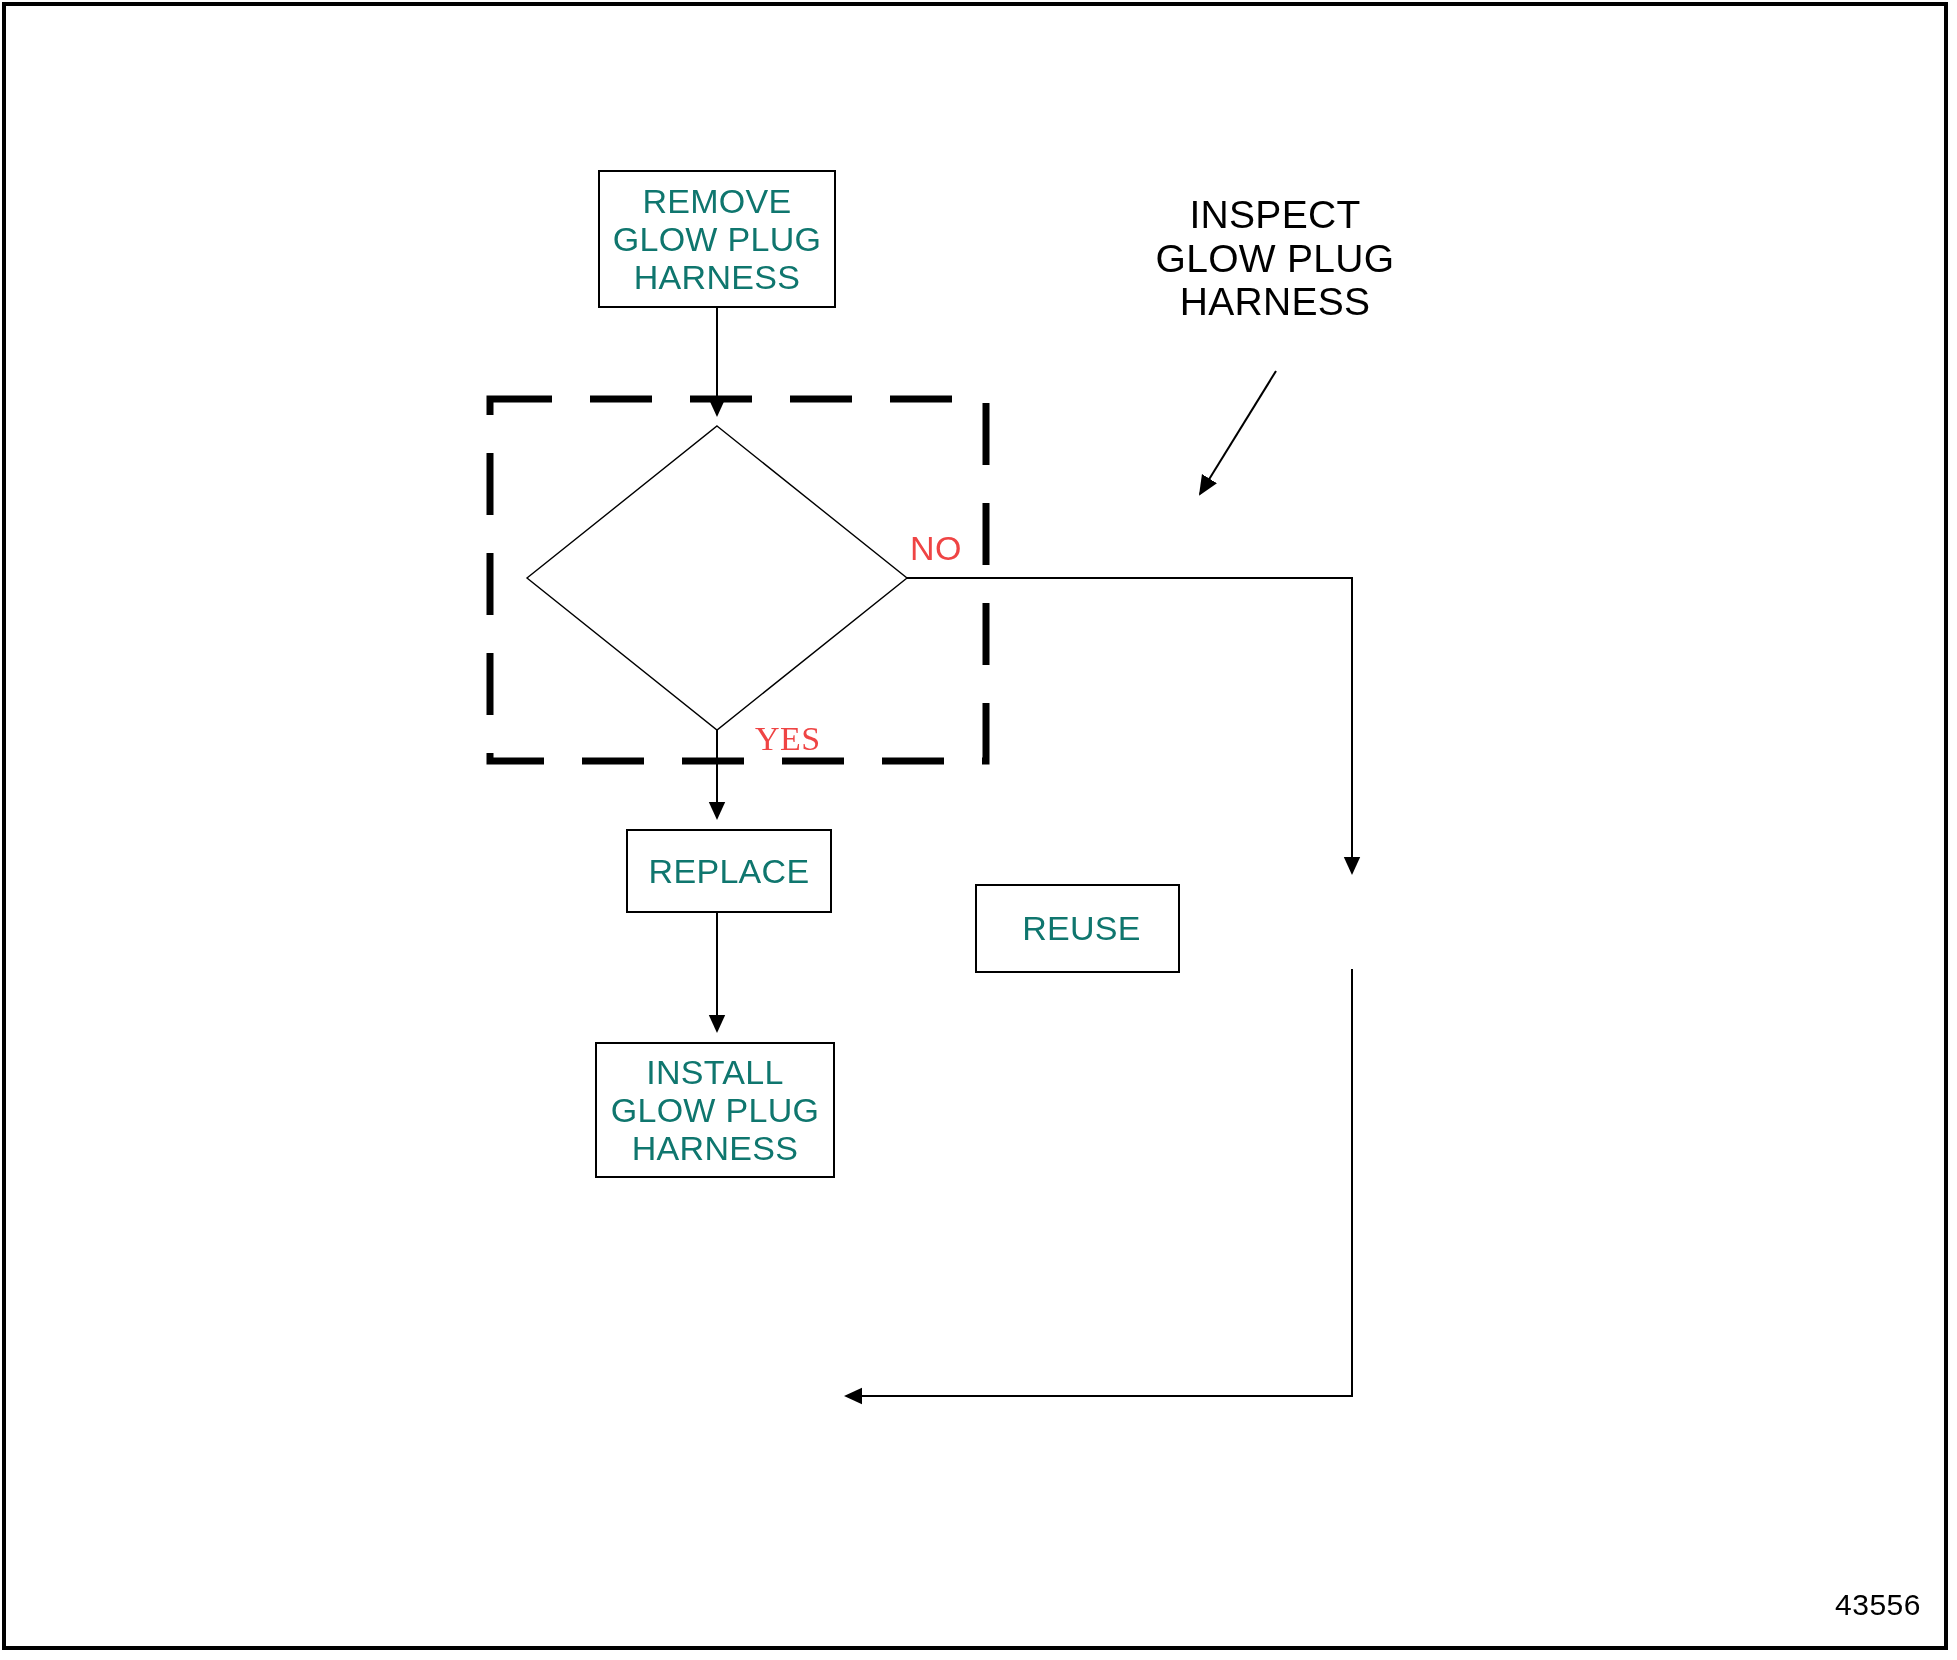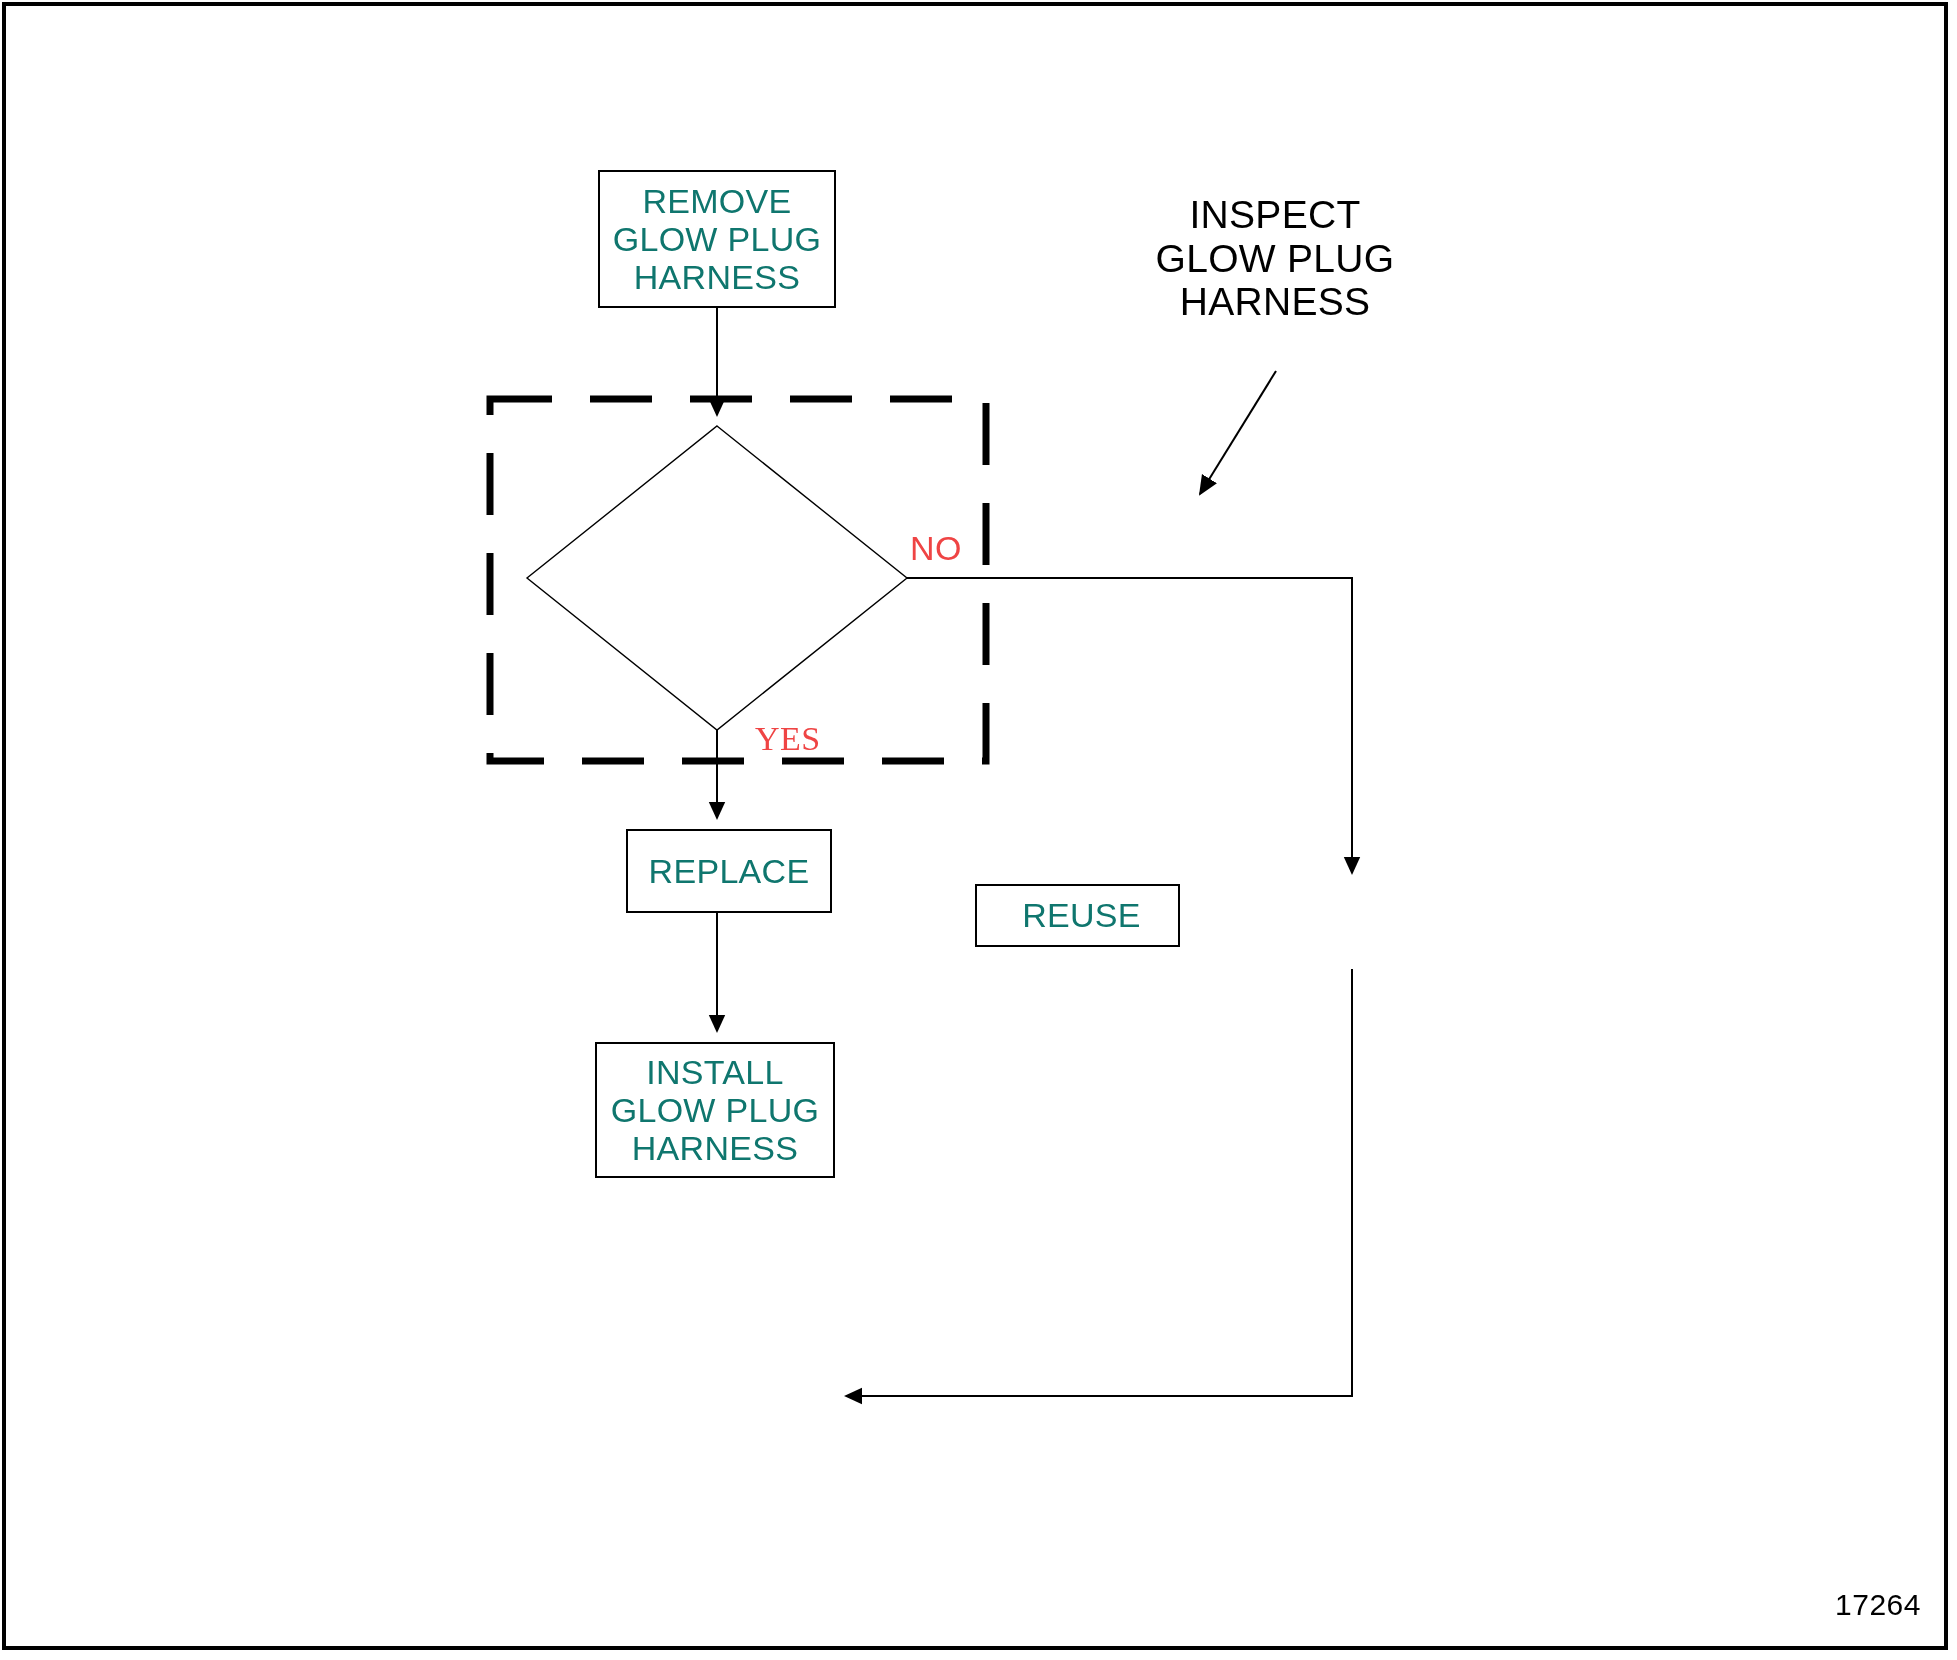--- a/index.html
+++ b/index.html
@@ -125,21 +125,21 @@
 GLOW PLUG
 HARNESS</div>
 
 
   <div class="branch-label" style="left:910px; top:529px;">NO</div>
 
   <div class="branch-label" style="left:755px; top:720px;font-family:Liberation Serif, serif;">YES</div>
 
   <div class="node-box" style="left:610px; top:829px; width:206px; height:84px;margin-left:16px;">REPLACE</div>
 
-  <div class="node-box" style="left:975px; top:884px; width:205px; height:63px;padding-left:8px;">REUSE</div>
+  <div class="node-box" style="left:975px; top:884px; width:205px; height:89px;padding-left:8px;">REUSE</div>
 
   <div class="node-box" style="left:595px; top:1042px; width:240px; height:136px;">INSTALL
 GLOW PLUG
 HARNESS</div>
 
-  <div id="figure-number">17264</div>
+  <div id="figure-number">43556</div>
 
 </div>
 
 </body></html>

